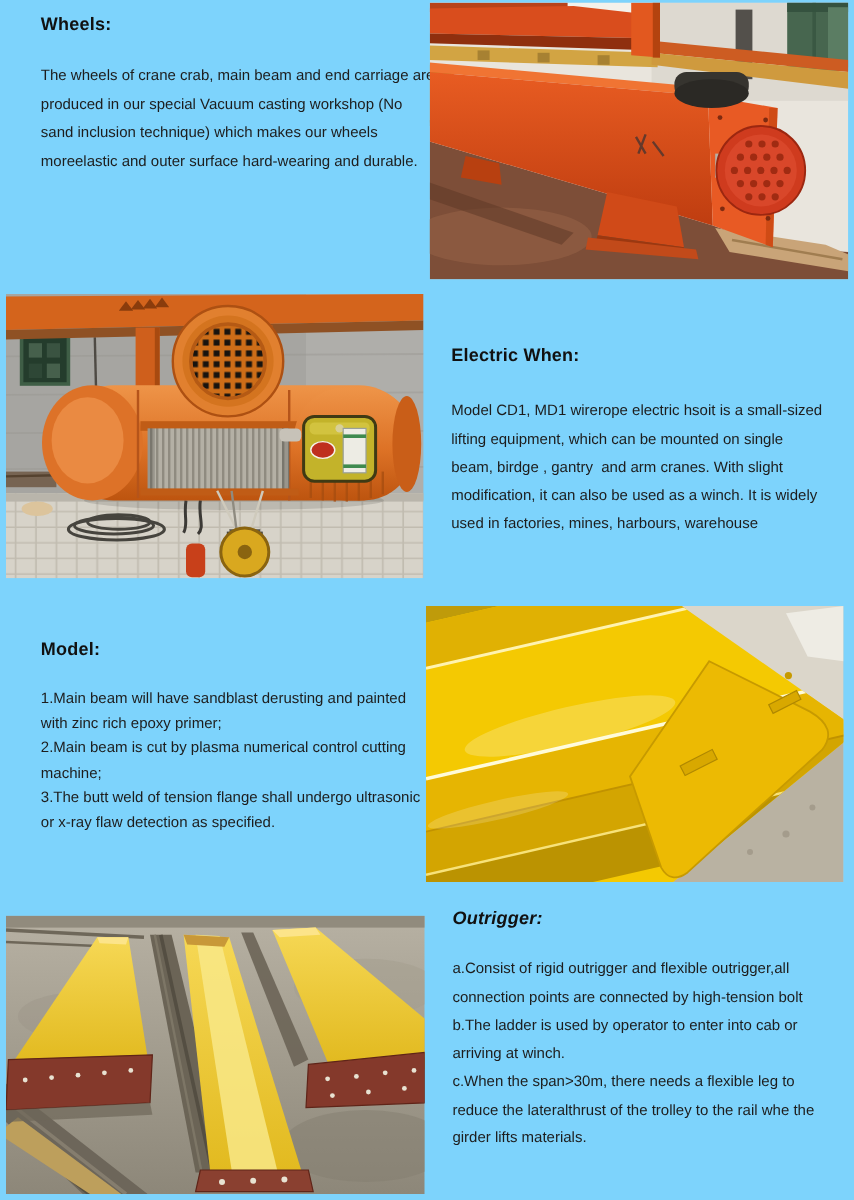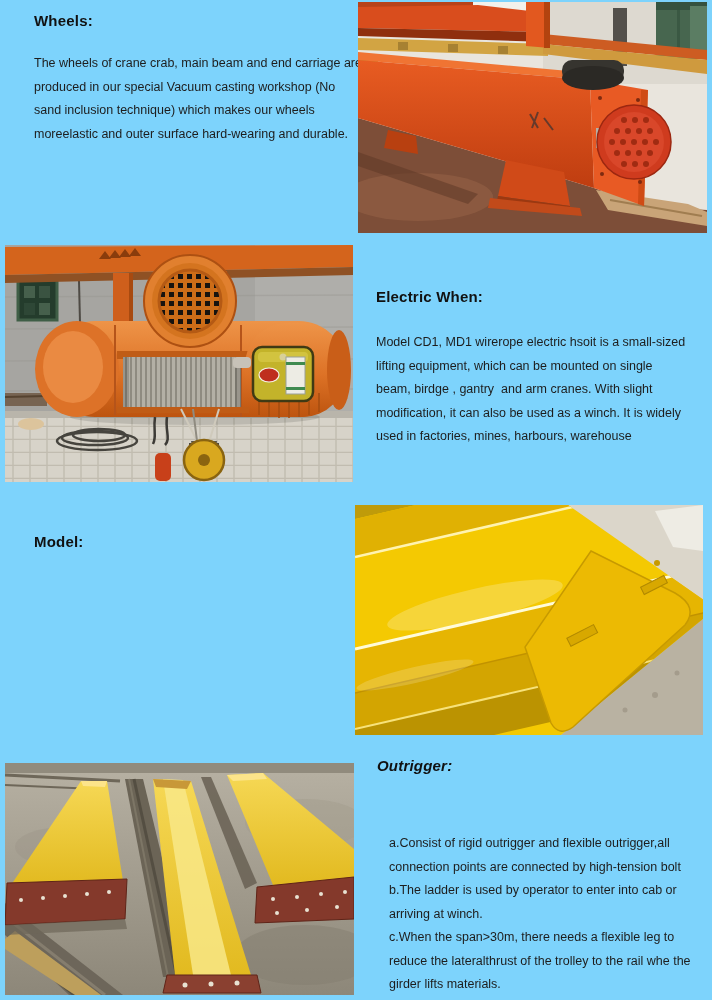--- a/index.html
+++ b/index.html
@@ -19,21 +19,21 @@
   .photo{position:absolute;overflow:hidden;}
   .photo svg{display:block;}
   
   #s1-heading{left:34px;top:12px;}
   #s1-body{left:34px;top:52px;}
   #s2-heading{left:376px;top:288px;}
   #s2-body{left:376px;top:331px;}
   #s3-heading{left:34px;top:533px;}
   #s3-body{left:34px;top:572px;}
   #s4-heading{left:377px;top:757px;font-style:italic;}
-  #s4-body{left:377px;top:832px;margin-left:12px;}
+  #s4-body{left:377px;top:796px;}
   
   #photo-1{left:358px;top:2px;width:349px;height:231px;}
   #photo-2{left:5px;top:245px;width:348px;height:237px;}
   #photo-3{left:355px;top:505px;width:348px;height:230px;}
   #photo-4{left:5px;top:763px;width:349px;height:232px;}
 </style>
 </head>
 <body>
 
 <div class="page">
@@ -250,20 +250,26 @@
     </svg>
   </figure>
   <div class="section-heading" id="s2-heading">Electric When:</div>
   <div class="section-body" id="s2-body">Model CD1, MD1 wirerope electric hsoit is a small-sized
 lifting equipment, which can be mounted on single
 beam, birdge , gantry  and arm cranes. With slight
 modification, it can also be used as a winch. It is widely
 used in factories, mines, harbours, warehouse</div>
 
   <div class="section-heading" id="s3-heading">Model:</div>
+  <div class="section-body tight" id="s3-body">1.Main beam will have sandblast derusting and painted
+with zinc rich epoxy primer;
+2.Main beam is cut by plasma numerical control cutting
+machine;
+3.The butt weld of tension flange shall undergo ultrasonic
+or x-ray flaw detection as specified.</div>
 
   <figure class="photo" id="photo-3" role="img" style="margin:0;" aria-label="Photo: freshly painted bright yellow crane main beams with curved flange plate on concrete floor">
     <svg width="348" height="230" viewBox="0 0 348 230" preserveAspectRatio="none">
       <defs>
         <clipPath id="p3-mass">
             <polygon points="0,0 213,0 350,96 350,112 206,230 0,230"></polygon>
           </clipPath>
       </defs>
 
       <rect x="0" y="0" width="348" height="230" fill="#cdc7ba"></rect>

